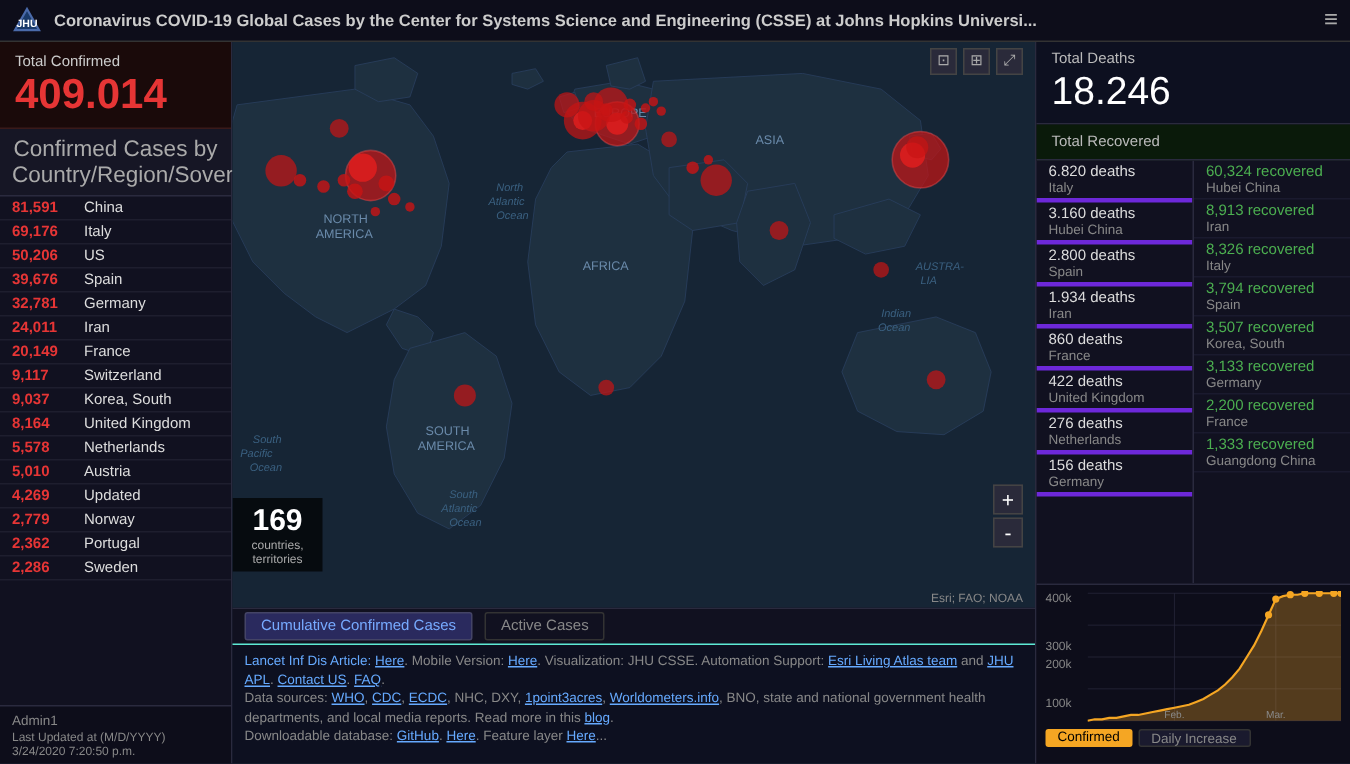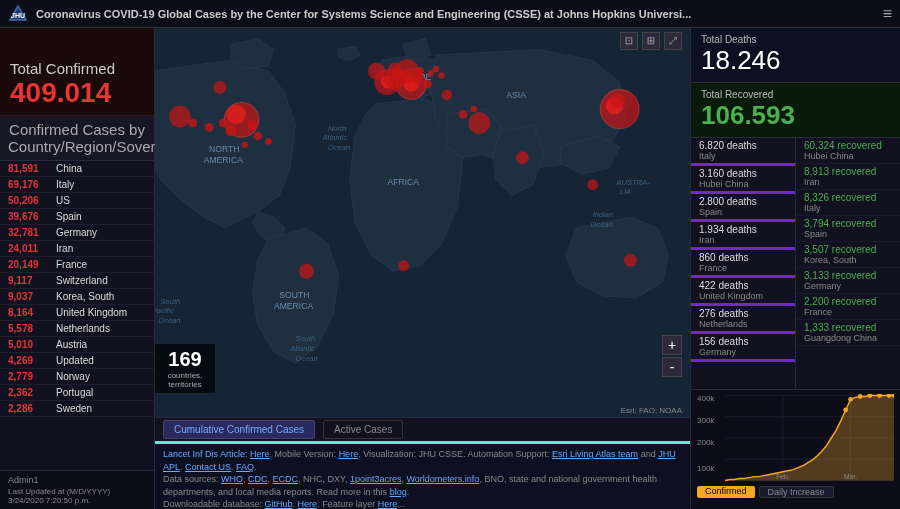--- a/index.html
+++ b/index.html
@@ -55,23 +55,22 @@
       flex-shrink: 0;
     }
 
     #total-confirmed-box {
       background: #1a0a0a;
       border-bottom: 1px solid #3a1a1a;
       padding: 8px 10px;
     }
     #total-confirmed-label {
       color: #ccc;
-      font-size: 15px;
+      font-size: 10px;
       margin-bottom: 2px;
-      margin-top: 24px;
     }
     #total-confirmed-value {
       color: #e63535;
       font-size: 28px;
       font-weight: bold;
       line-height: 1;
     }
 
     #cases-list-header {
       background: #161625;
@@ -235,23 +234,23 @@
       font-weight: bold;
     }
     #info-count-label {
       color: #aaa;
       font-size: 8px;
     }
 
     
     #info-panel {
       background: #0d1020;
-      border-top: 3px solid #5eead4;
+      border-top: 1px solid #5eead4;
       padding: 4px 8px;
-      height: 68px;
+      height: 80px;
       overflow: hidden;
       font-size: 9px;
       color: #999;
       line-height: 1.4;
     }
 
     
     #right-panel {
       width: 210px;
       background: #111120;
@@ -648,21 +647,20 @@
     </div>
   </div>
 
   <div id="right-panel">
     <div id="deaths-box">
       <div id="deaths-label">Total Deaths</div>
       <div id="deaths-value">18.246</div>
     </div>
     <div id="recovered-box">
       <div id="recovered-label">Total Recovered</div>
-      <div id="recovered-value">106.593</div>
     </div>
 
     <div id="deaths-list-container">
       <div id="deaths-list">
 
       <div class="death-item">
             <div class="death-count">6.820 deaths</div>
             <div class="death-country">Italy</div>
           </div>
           <div class="death-item">
@@ -729,21 +727,21 @@
             <div class="recovered-country">Guangdong China</div>
           </div>
         </div>
     </div>
 
     <div id="chart-area">
       <div id="chart-wrapper">
 
         <div style="position:absolute;left:0;top:0;color:#888;font-size:8px;width:28px;">
           <div style="position:absolute;top:0;">400k</div>
-          <div style="position:absolute;top:22px;">300k</div>
+          <div style="position:absolute;top:32px;">300k</div>
           <div style="position:absolute;top:44px;">200k</div>
           <div style="position:absolute;top:70px;">100k</div>
         </div>
         <svg viewBox="0 0 175 88" style="position:absolute;left:28px;top:0;width:calc(100% - 28px);height:88px;">
 
           <line x1="0" y1="0" x2="175" y2="0" stroke="#2a2a3e" stroke-width="0.5"></line>
           <line x1="0" y1="22" x2="175" y2="22" stroke="#2a2a3e" stroke-width="0.5"></line>
           <line x1="0" y1="44" x2="175" y2="44" stroke="#2a2a3e" stroke-width="0.5"></line>
           <line x1="0" y1="66" x2="175" y2="66" stroke="#2a2a3e" stroke-width="0.5"></line>
           <line x1="0" y1="88" x2="175" y2="88" stroke="#2a2a3e" stroke-width="0.5"></line>

